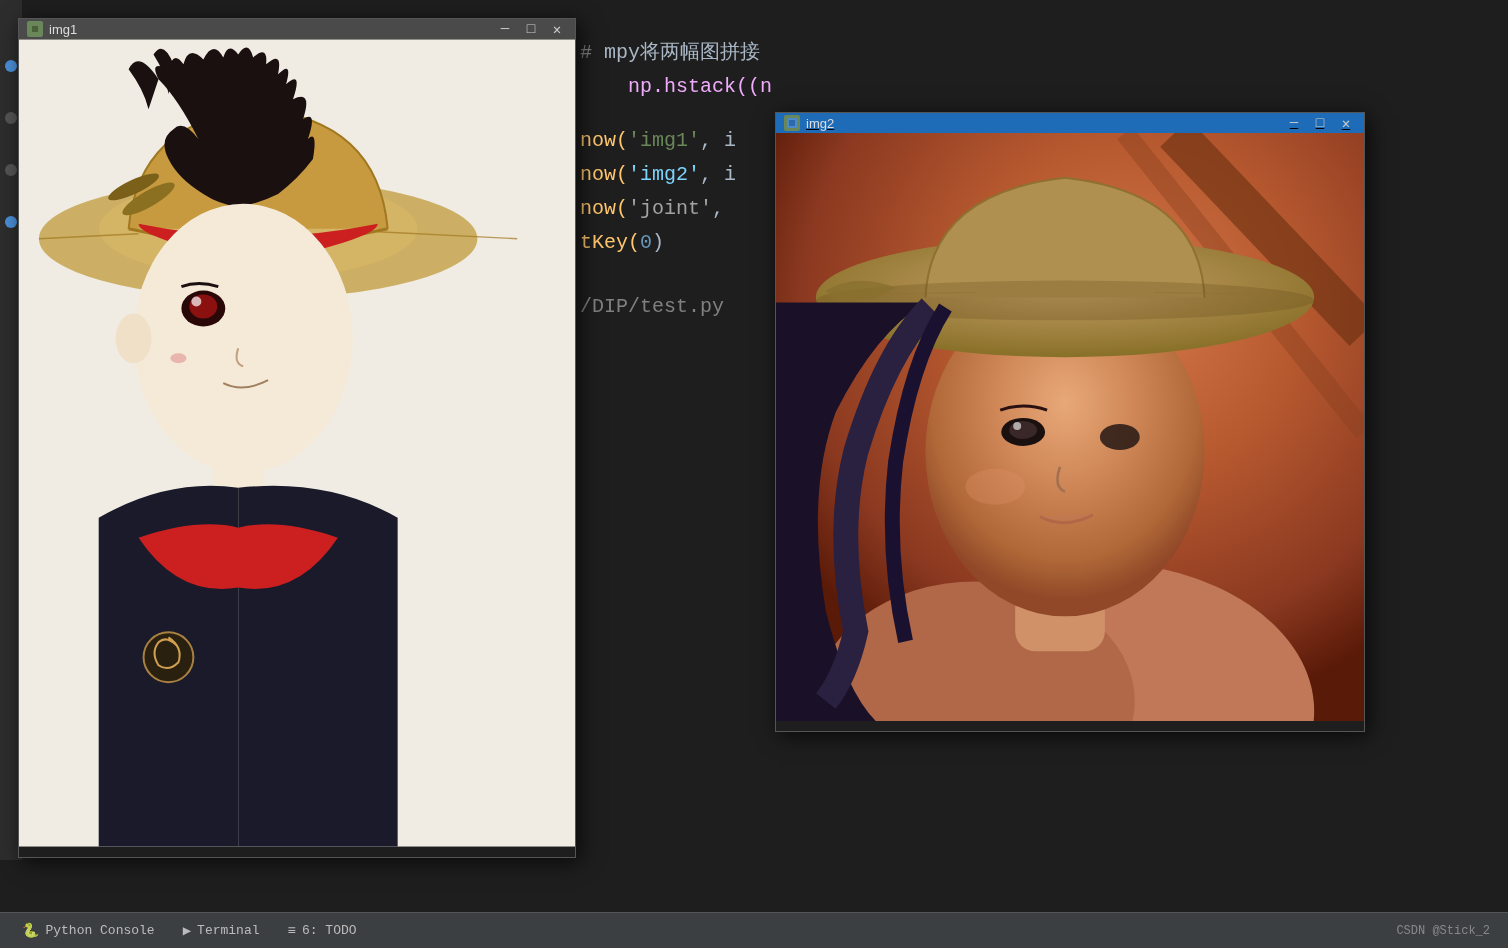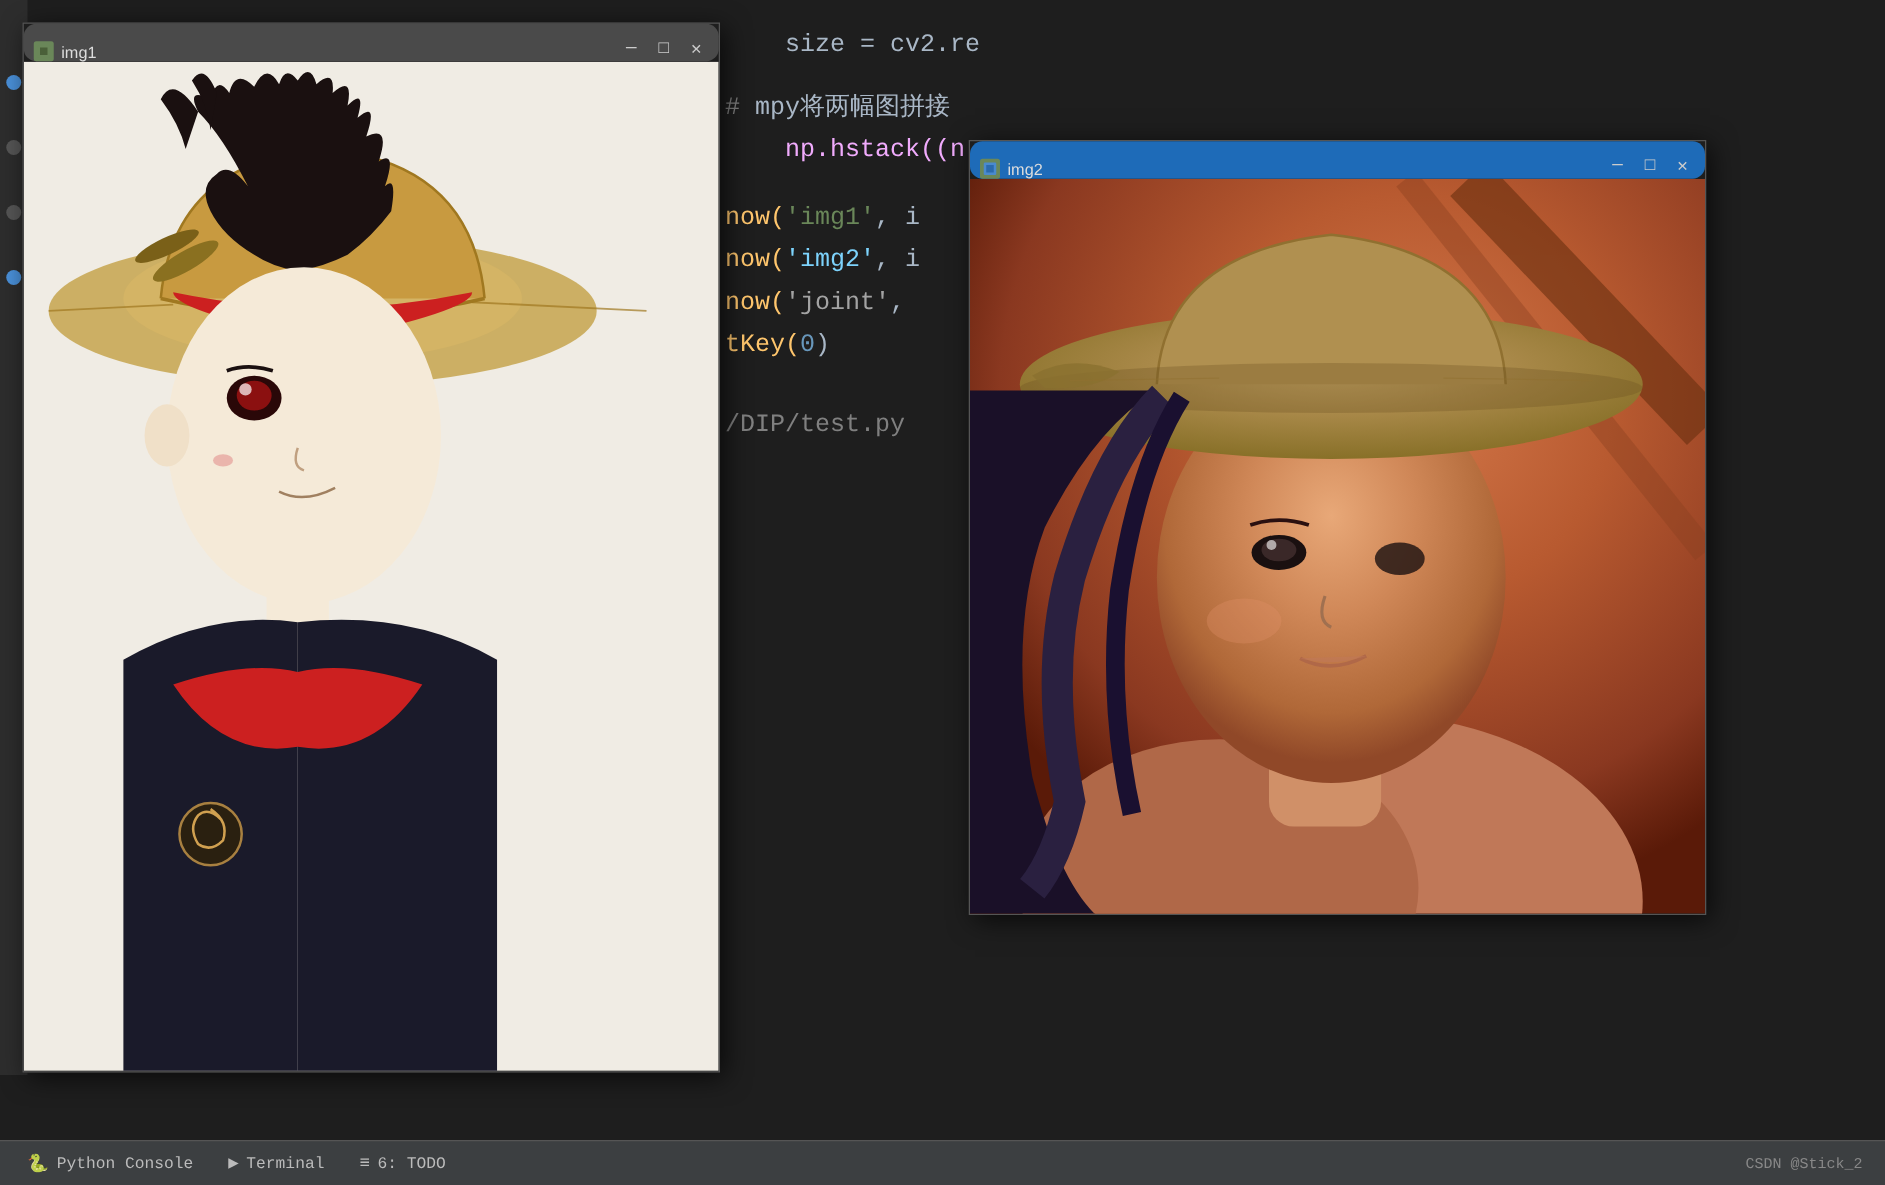--- a/index.html
+++ b/index.html
@@ -99,31 +99,31 @@
     
     .window {
       position: absolute;
       background: #1e1e1e;
       border: 1px solid #555;
       box-shadow: 4px 4px 20px rgba(0,0,0,0.7);
     }
 
     .window-titlebar {
       display: flex;
-      align-items: flex-end;
-      height: 30px;
+      align-items: center;
+      height: 20px;
       padding: 0 8px;
       background: #3c3f41;
       user-select: none;
       cursor: move;
-      border-radius: 10px;
     }
 
     .window-titlebar-img2 {
       background: #2060a0;
+      text-decoration: underline;
     }
 
     .window-title-icon {
       width: 16px;
       height: 16px;
       margin-right: 6px;
       background: #6a8759;
       border-radius: 2px;
       display: flex;
       align-items: center;
@@ -185,23 +185,20 @@
       position: relative;
     }
 
   </style>
 </head>
 <body>
 
 <div class="bg-editor"></div>
 
 <div class="code-bg">
-  <div class="code-line">
-    <span style="color:#a9b7c6">&nbsp;&nbsp;&nbsp;&nbsp;</span><span style="color:#a9b7c6">size = cv2.re</span>
-  </div>
   <div class="code-line" style="margin-top:16px;">
     <span style="color:#808080"># </span><span style="color:#a9b7c6">mpy将两幅图拼接</span>
   </div>
   <div class="code-line">
     <span style="color:#a9b7c6">&nbsp;&nbsp;&nbsp;&nbsp;</span><span style="color:#f0abfc">np.hstack((n</span>
   </div>
   <div class="code-line" style="margin-top:20px;">
     <span style="color:#ffc66d">now(</span><span style="color:#6a8759">'img1'</span><span style="color:#a9b7c6">, i</span>
   </div>
   <div class="code-line">

